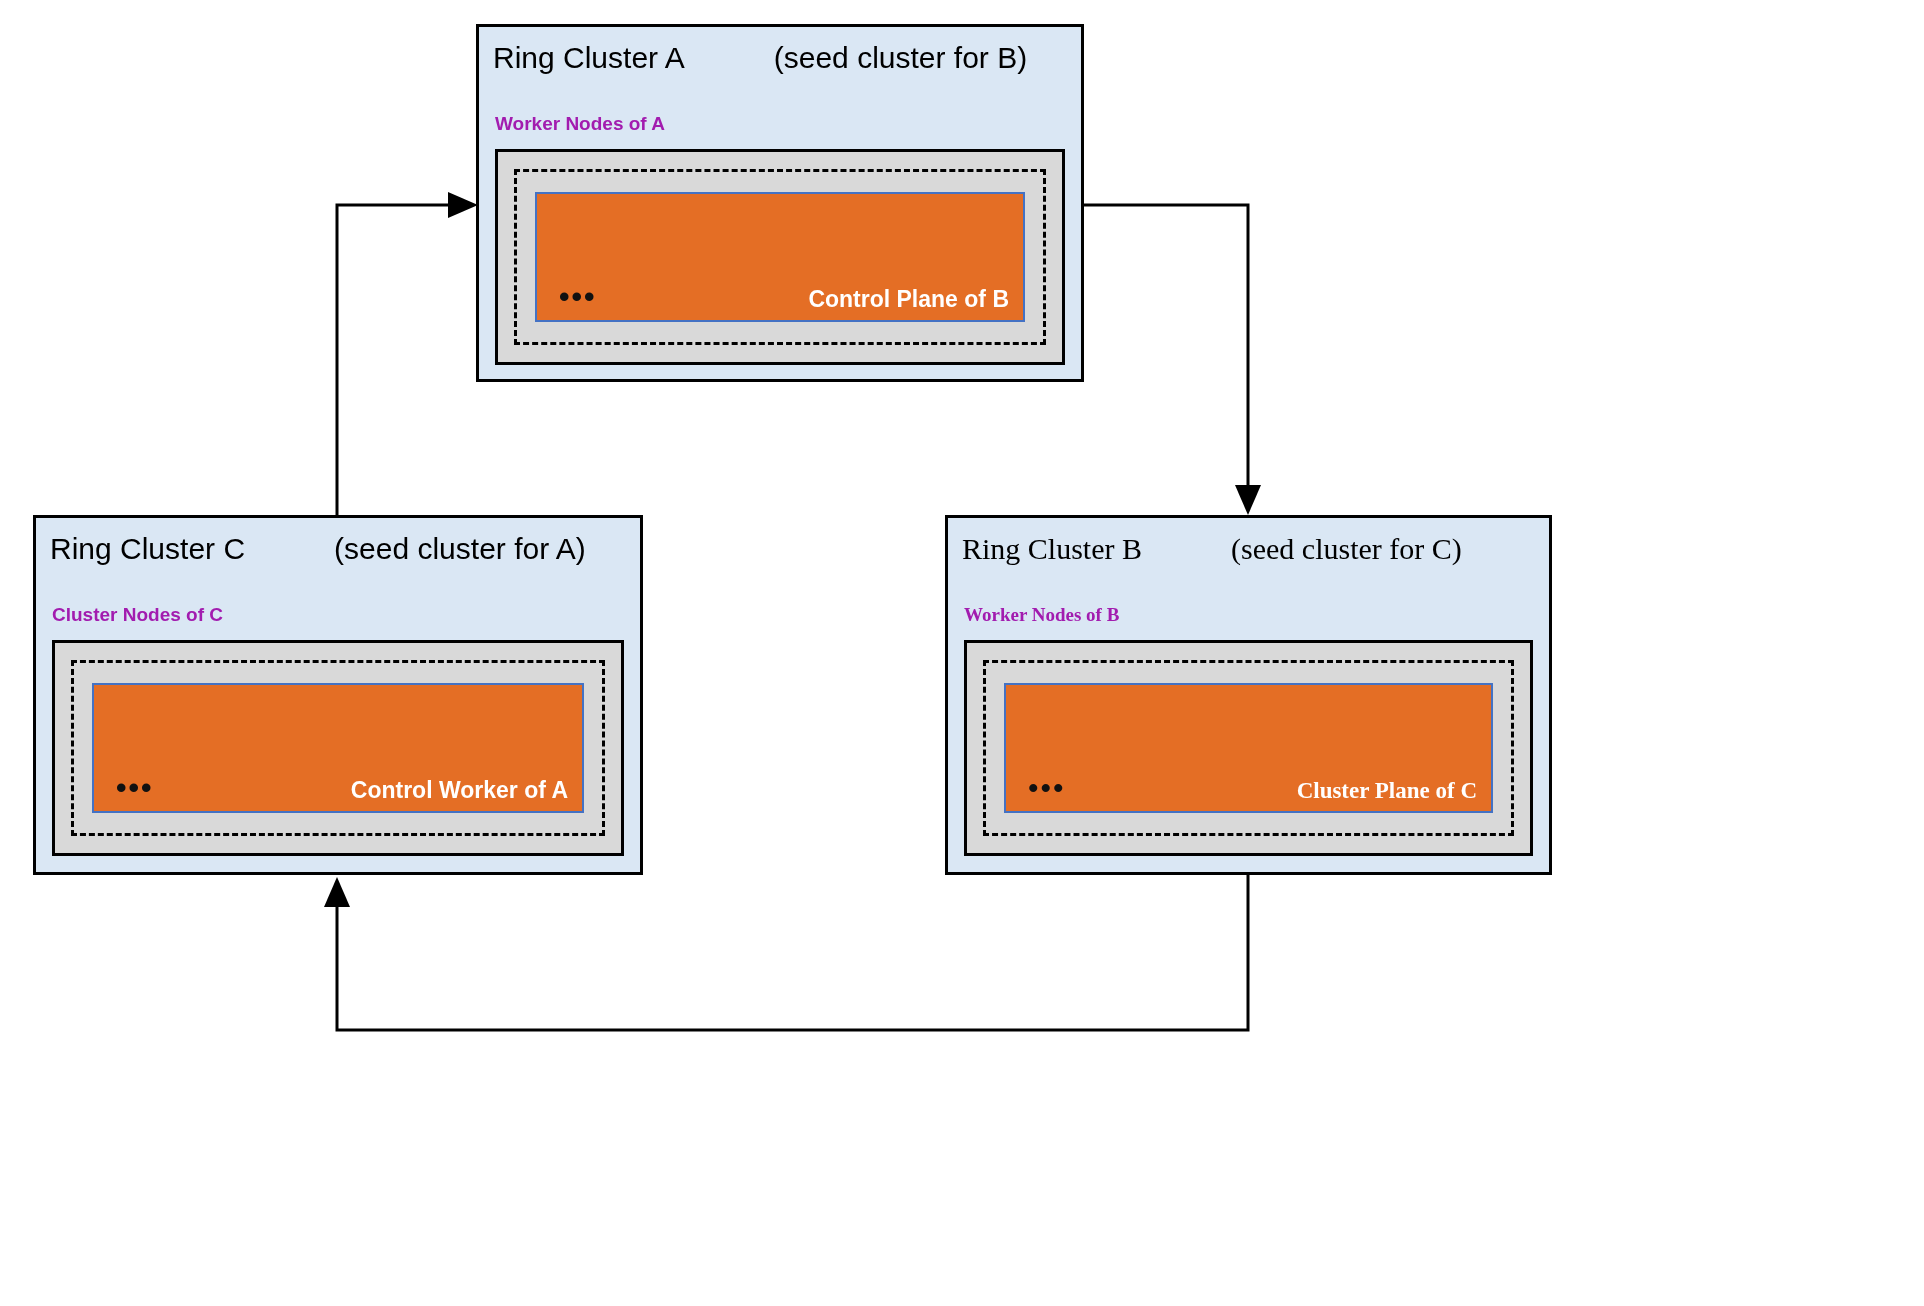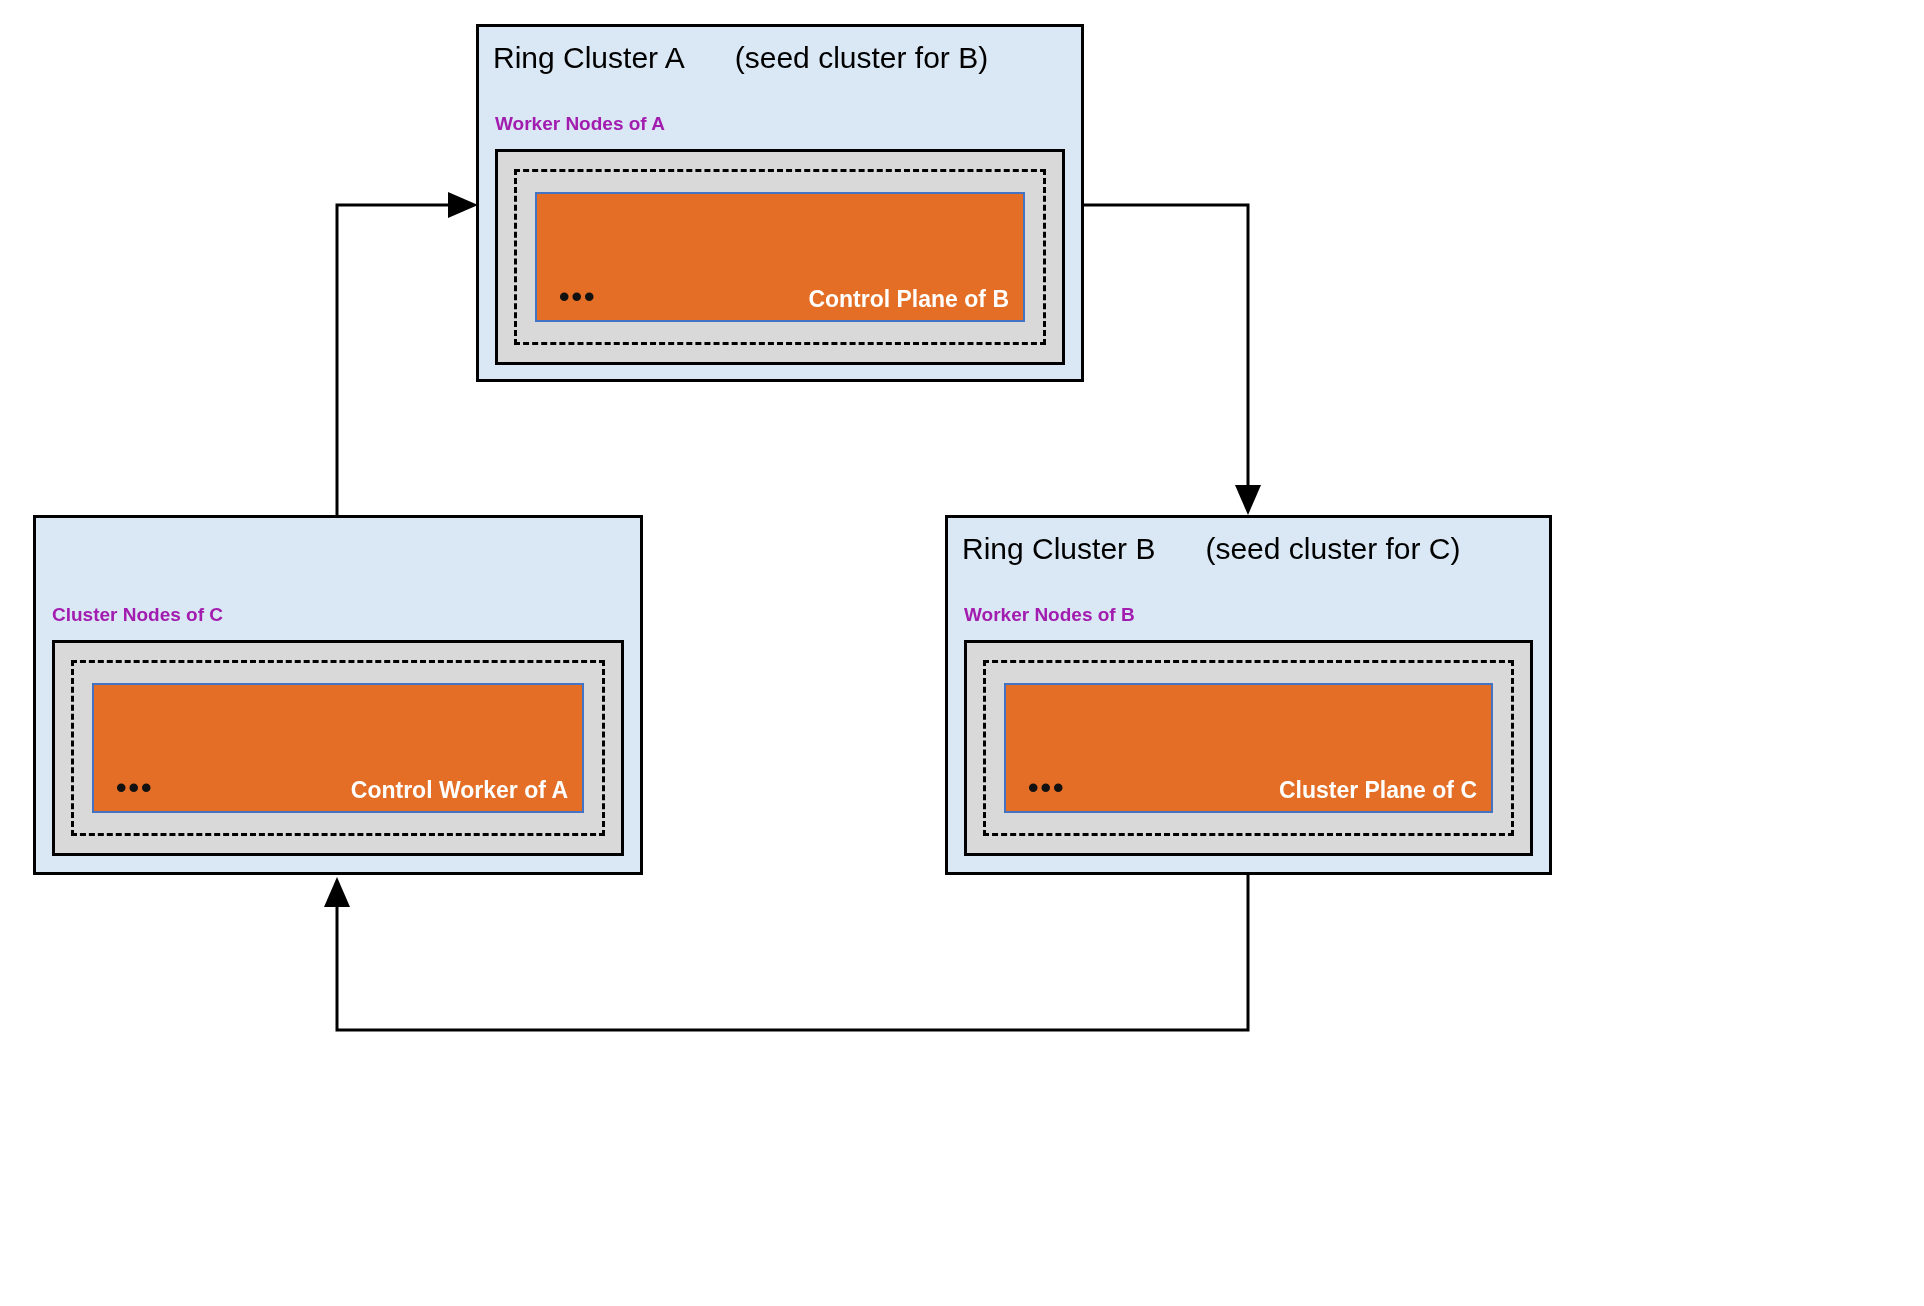--- a/index.html
+++ b/index.html
@@ -17,29 +17,29 @@
   }
 
   
   .cluster {
     position: absolute;
     background: #dae7f4;
     border: 3px solid #000000;
     box-sizing: border-box;
   }
   .cluster-a { left: 476px; top: 24px;  width: 608px; height: 358px; }
-  .cluster-b { left: 945px; top: 515px; width: 607px; height: 360px; }
+  .cluster-b { left: 945px; top: 515px; width: 607px; height: 360px; font-family: Liberation Serif, serif; }
   .cluster-c { left: 33px;  top: 515px; width: 610px; height: 360px; }
 
   .cluster-header {
     position: absolute;
     top: 14px; left: 14px; right: 14px;
     display: flex;
     align-items: baseline;
-    gap: 50px;
+    gap: 89px;
     font-size: 30px;
     color: #000000;
     white-space: nowrap;
   }
 
   .worker-label {
     position: absolute;
     left: 16px;
     top: 86px;
     font-size: 19px;
@@ -133,20 +133,24 @@
       <div class="dashed-box">
         <div class="control-plane">
           <span class="dots">•••</span>
           <span class="cp-label">Cluster Plane of C</span>
         </div>
       </div>
     </div>
   </div>
 
   <div class="cluster cluster-c">
+    <div class="cluster-header">
+      <span class="cluster-title">Ring Cluster C</span>
+      <span class="cluster-subtitle">(seed cluster for A)</span>
+    </div>
     <div class="worker-label">Cluster Nodes of C</div>
     <div class="worker-box">
       <div class="dashed-box">
         <div class="control-plane">
           <span class="dots">•••</span>
           <span class="cp-label">Control Worker of A</span>
         </div>
       </div>
     </div>
   </div>

